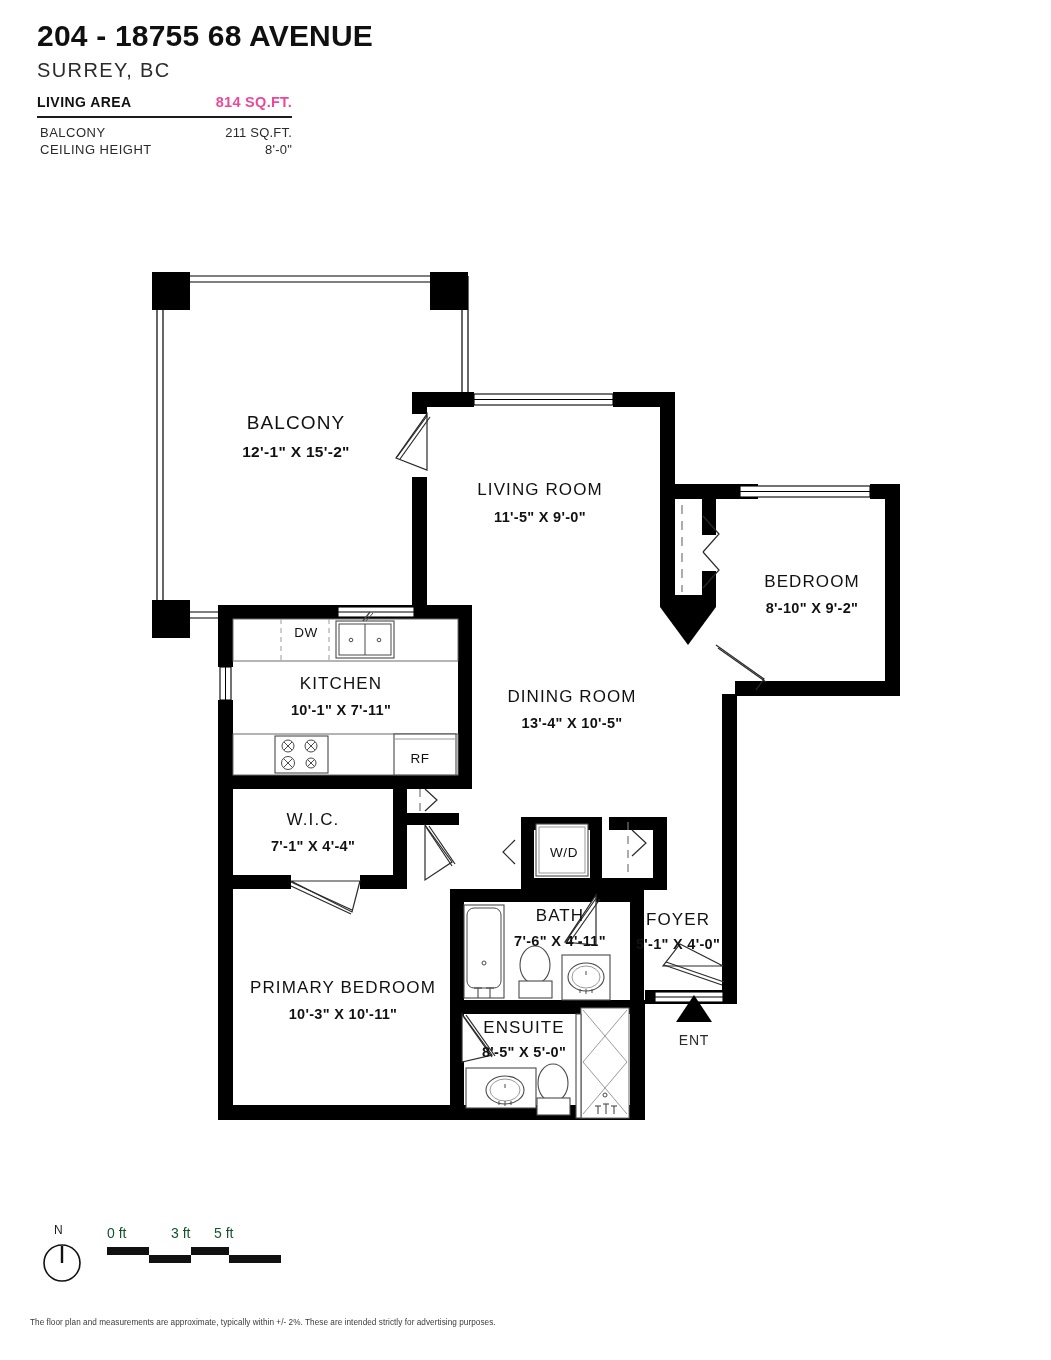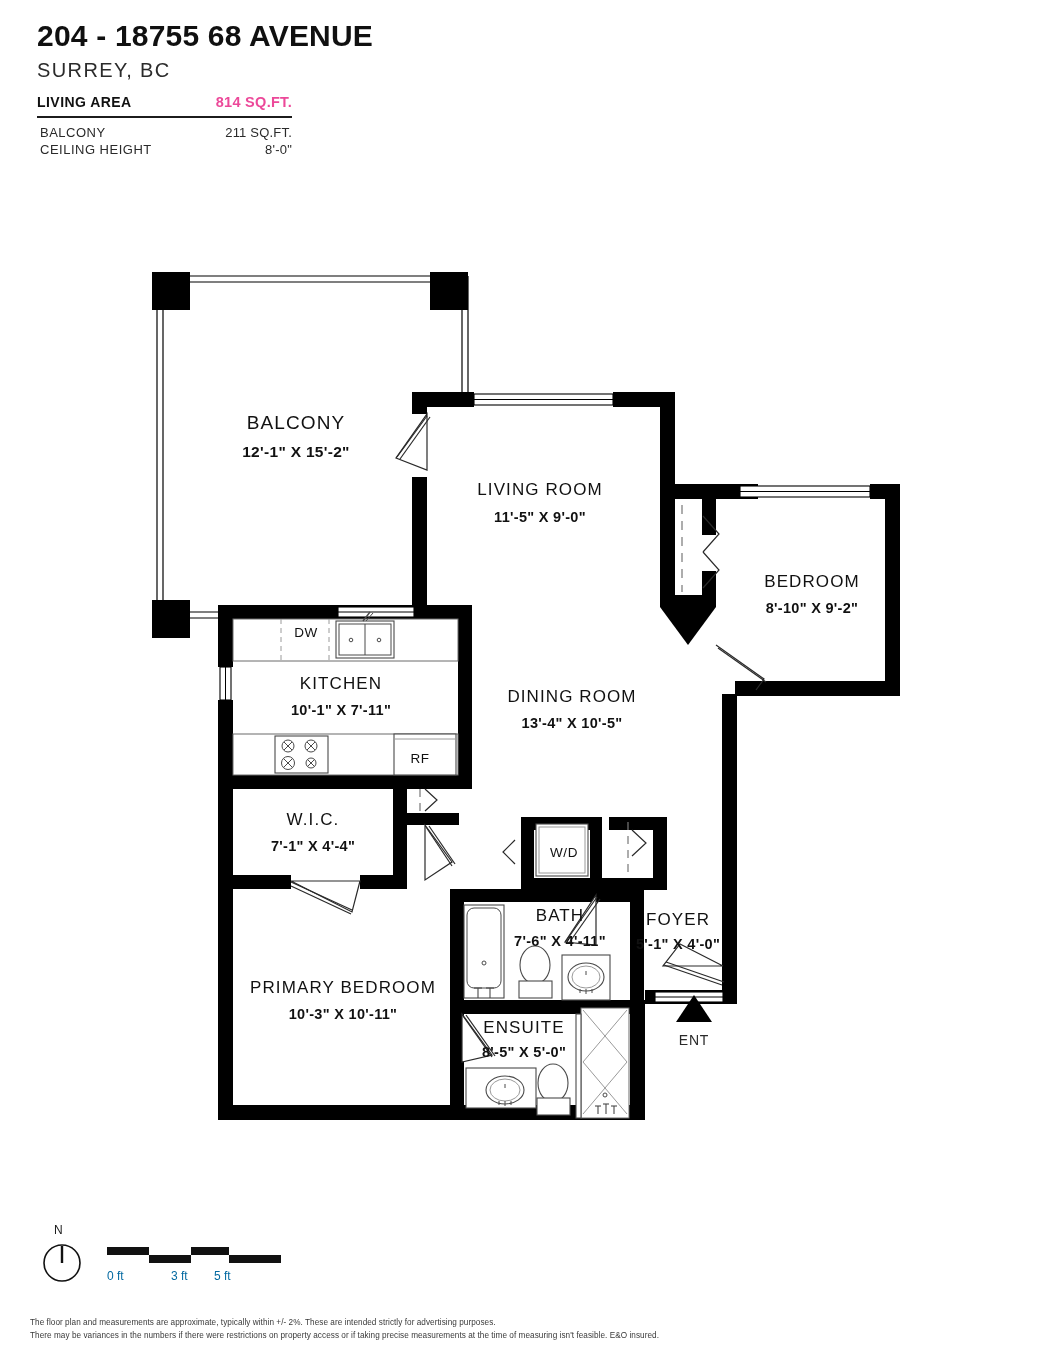--- a/index.html
+++ b/index.html
@@ -31,21 +31,21 @@
 
   
   #plan{position:absolute;left:0;top:0;width:1051px;height:1360px;}
 
   
   #footer-scale{position:absolute;left:42px;top:1215px;}
   #compass{position:absolute;left:0px;top:28px;width:40px;height:40px;}
   #compass-n{position:absolute;left:12px;top:8px;font-size:12px;letter-spacing:.4px;color:#1a1a1a;}
   #scalebar{position:absolute;left:65px;top:10px;}
   .scale-labels{position:relative;height:20px;width:200px;}
-  .scale-labels span{position:absolute;font-size:12px;color:#0369a1;margin-top:44px;}
+  .scale-labels span{position:absolute;font-size:14px;color:#14532d;}
   #sl0{left:0px;}
   #sl3{left:64px;}
   #sl5{left:107px;}
 
   #disclaimer{position:absolute;left:30px;top:1316px;width:700px;}
   #disclaimer div{font-size:8.2px;line-height:1.62;color:#3a3a3a;letter-spacing:.05px;}
 
   #logo{position:absolute;right:22px;top:1371px;text-align:right;}
   #logo-word{font-size:34px;font-weight:400;letter-spacing:-.6px;color:#0d0d0d;display:inline-block;position:relative;}
   #logo-mark{position:absolute;right:-13px;top:-2px;width:13px;height:18px;}
@@ -405,21 +405,20 @@
       <rect x="0" y="2" width="42" height="8" fill="#111"></rect>
       <rect x="42" y="10" width="42" height="8" fill="#111"></rect>
       <rect x="84" y="2" width="38" height="8" fill="#111"></rect>
       <rect x="122" y="10" width="52" height="8" fill="#111"></rect>
     </svg>
   </div>
 </div>
 
 <div id="disclaimer">
   <div>The floor plan and measurements are approximate, typically within +/- 2%. These are intended strictly for advertising purposes.</div>
-  <div>There may be variances in the numbers if there were restrictions on property access or if taking precise measurements at the time of measuring isn't feasible. E&amp;O insured.</div>
 </div>
 
 <div id="logo">
   <span id="logo-word">keyplan</span>
   <svg id="logo-mark" viewBox="0 0 13 18">
     <path d="M6.5 0 C9 5, 13 6.5, 11.5 11.5 C10.5 15.5, 7.5 18, 6.5 18 C5.5 18, 2.5 15.5, 1.5 11.5 C0 6.5, 4 5, 6.5 0 Z" fill="#F07020"></path>
     <path d="M6.5 5 C8 8, 9.6 9.5, 8.8 12.2 C8.2 14.4, 7.1 15.6, 6.5 15.6 C5.9 15.6, 4.8 14.4, 4.2 12.2 C3.4 9.5, 5 8, 6.5 5 Z" fill="#FBB040"></path>
   </svg>
 </div>
 

